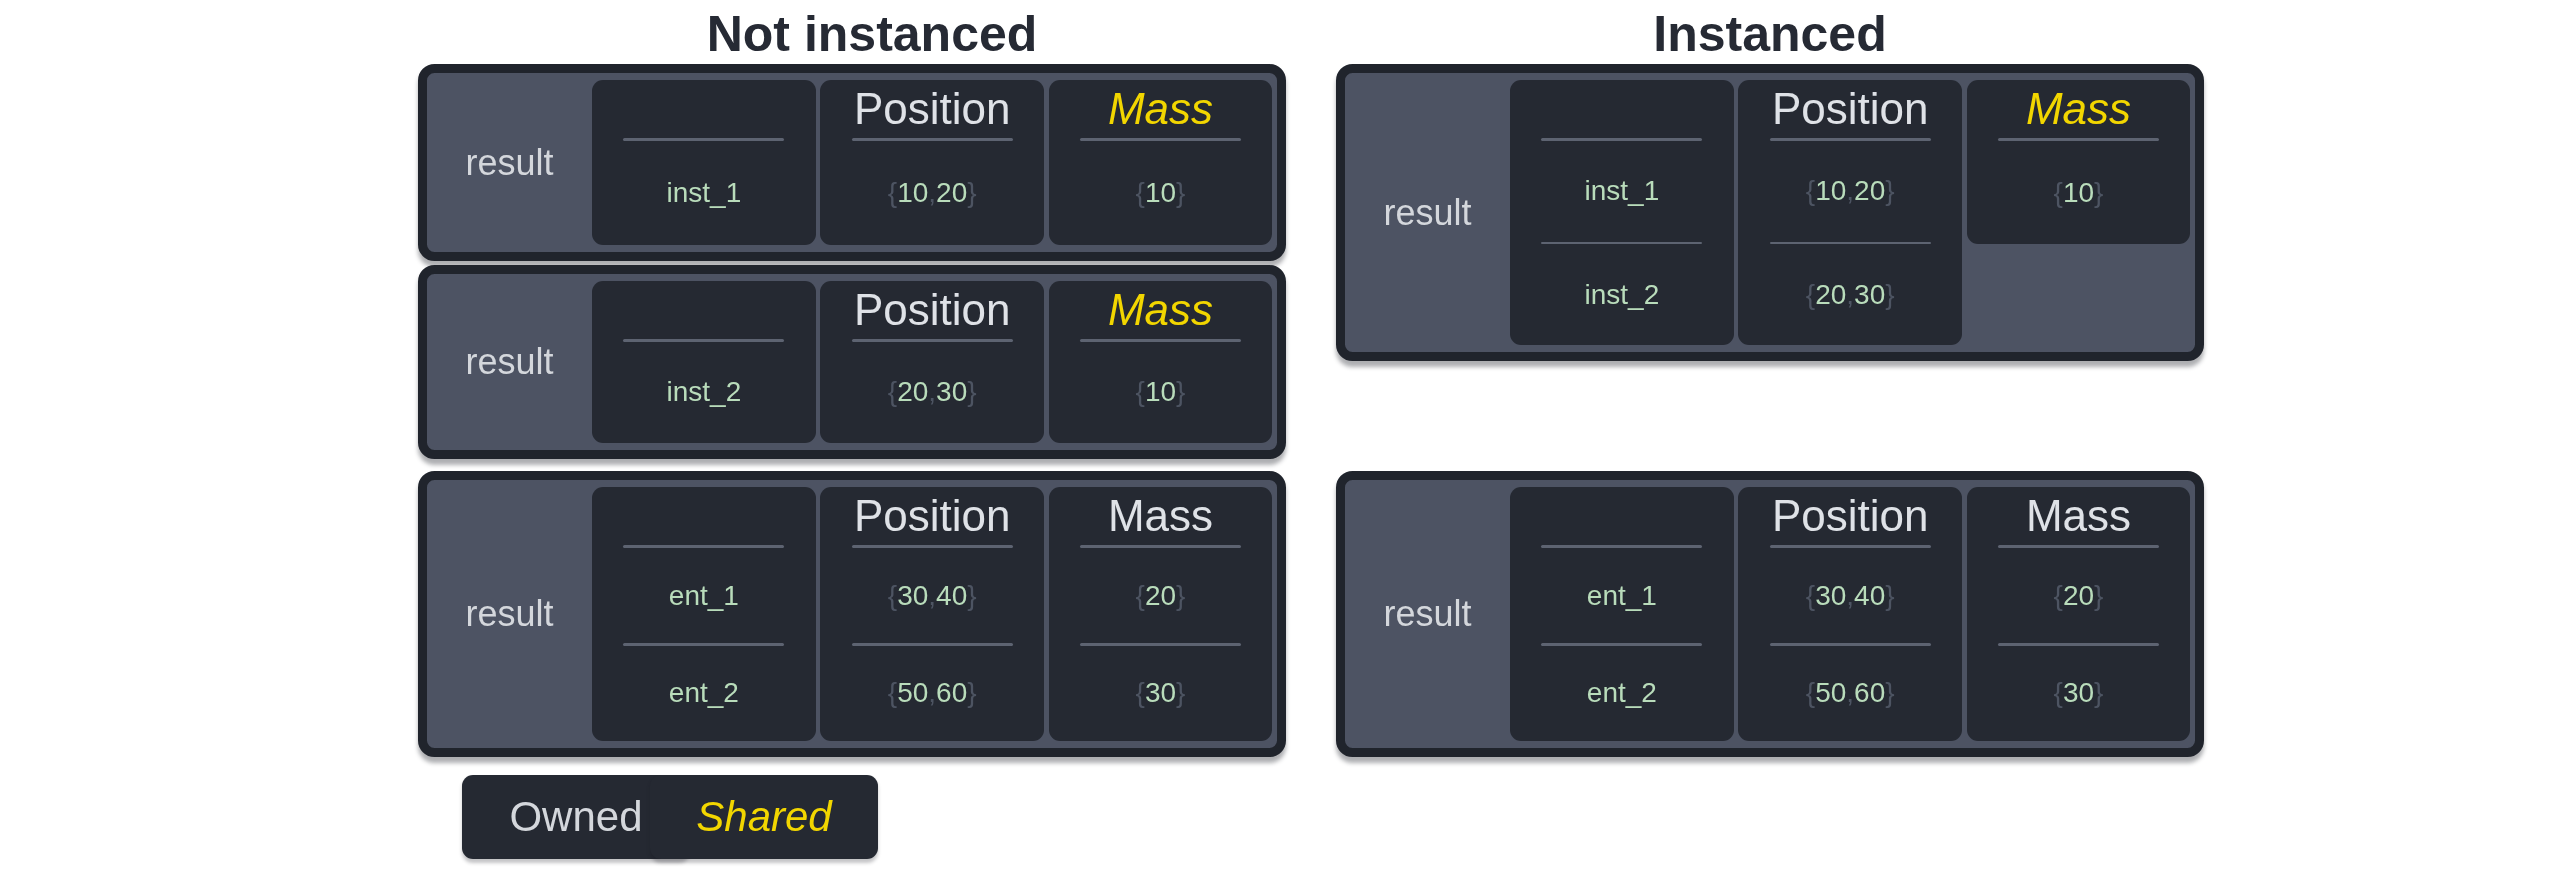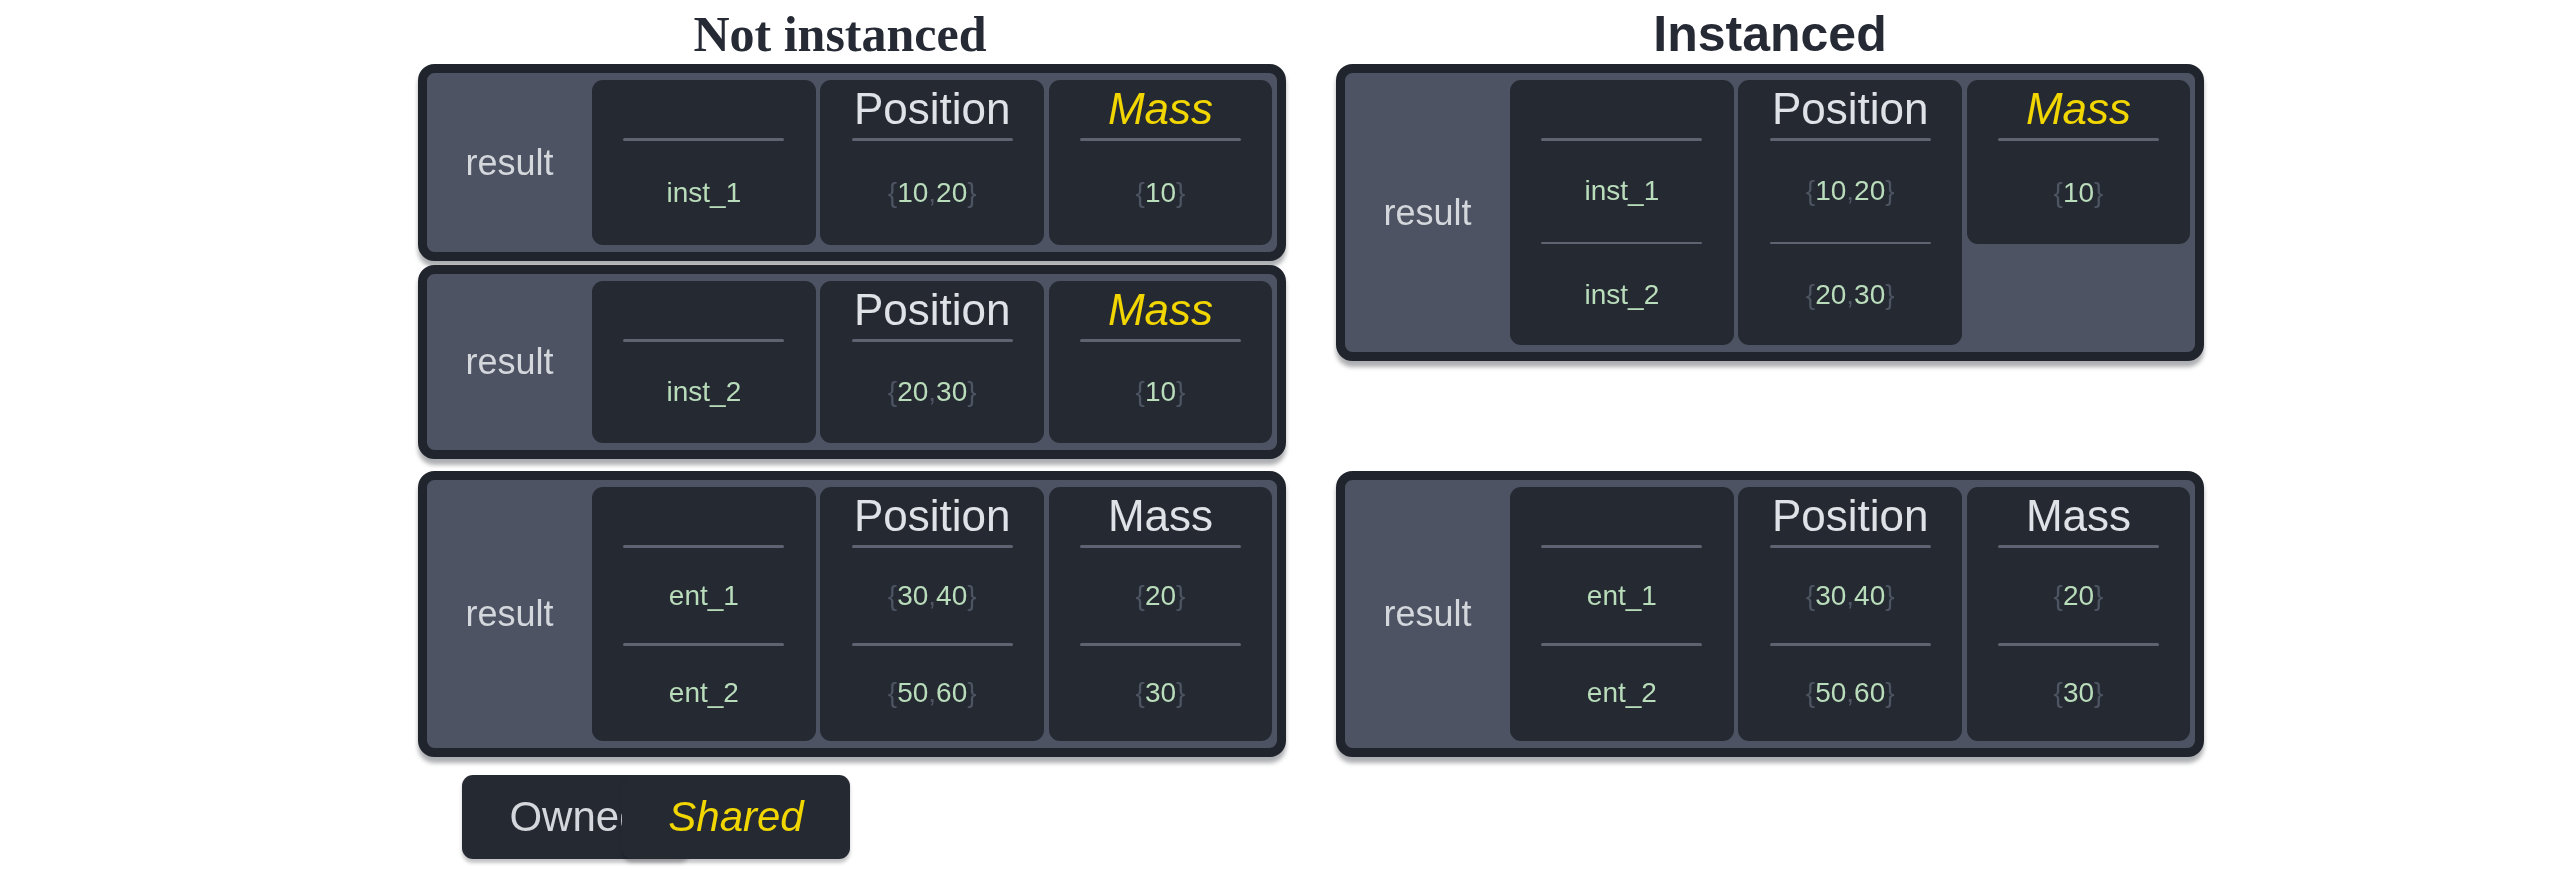--- a/index.html
+++ b/index.html
@@ -4,21 +4,21 @@
 <style>
   html,body { margin:0; padding:0; background:#ffffff; }
   body { width:2576px; height:870px; font-family:"Liberation Sans", sans-serif; }
   .canvas { position:relative; width:2576px; height:870px; background:#ffffff; overflow:hidden; }
 
   .section-title {
     position:absolute; top:7.3px; width:868px; height:55px;
     line-height:55px; text-align:center;
     font-size:50px; font-weight:bold; color:#262a34;
   }
-  #title-left  { left:406px;font-family:Liberation Serif, serif; }
+  #title-left  { left:438px; }
   #title-right { left:1336px; }
 
   .panel {
     position:absolute;
     background:#4d5363;
     border:9.2px solid #20242c;
     border-radius:16.5px;
     box-sizing:border-box;
     display:flex;
     box-shadow:0 5.5px 4.6px rgba(22,25,33,0.35);
@@ -56,21 +56,21 @@
   .val { color:#b9dcbb; }
 
   .legend-box {
     position:absolute; width:228px; height:84px;
     background:#252932; border-radius:11px;
     display:flex; align-items:center; justify-content:center;
     font-size:42px; color:#d4d7dc;
     box-shadow:0 3.7px 3.7px rgba(22,25,33,0.25);
   }
   #legend-owned  { left:418px; top:775px;margin-left:44px; }
-  #legend-shared { left:622px; top:775px; color:#f2d600; font-style:italic; }
+  #legend-shared { left:650px; top:775px; color:#f2d600; font-style:italic; }
 </style>
 </head>
 <body>
 
 <div class="canvas">
   <div class="section-title" id="title-left">Not instanced</div>
   <div class="section-title" id="title-right">Instanced</div>
 
   <div id="panels">
       <div class="panel" style="left: 418px; top: 64px; width: 868px; height: 197px;">

